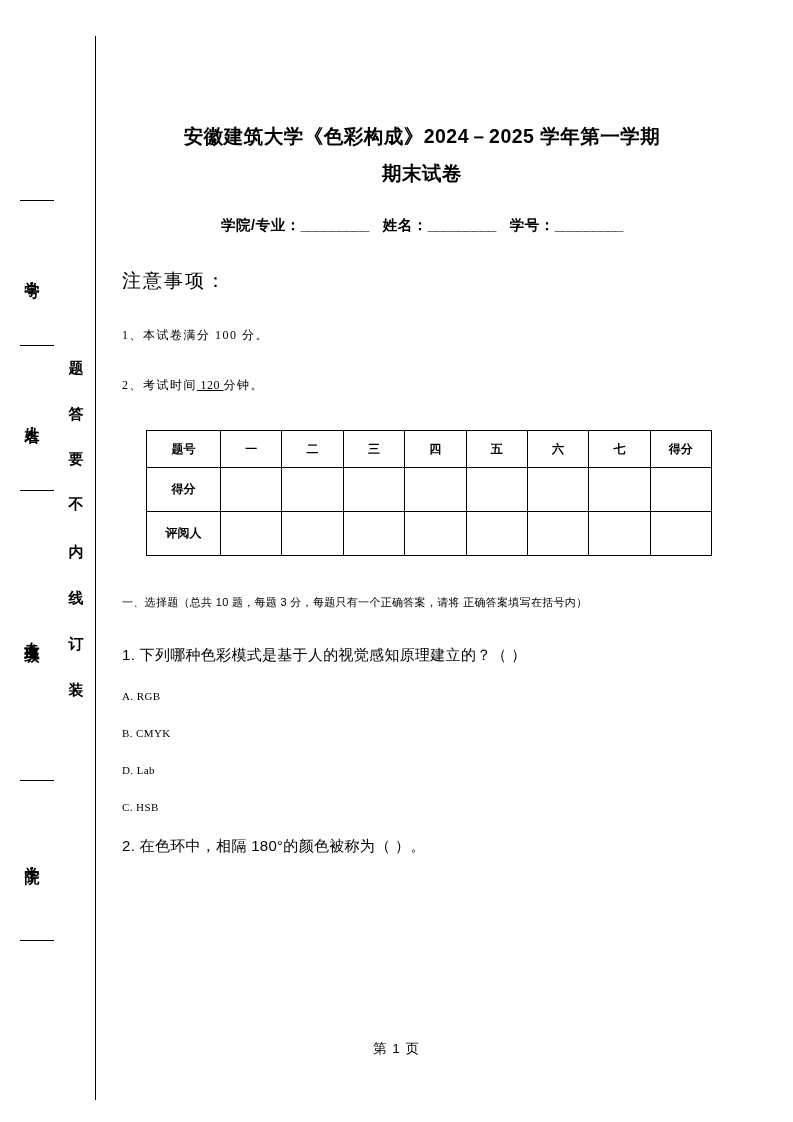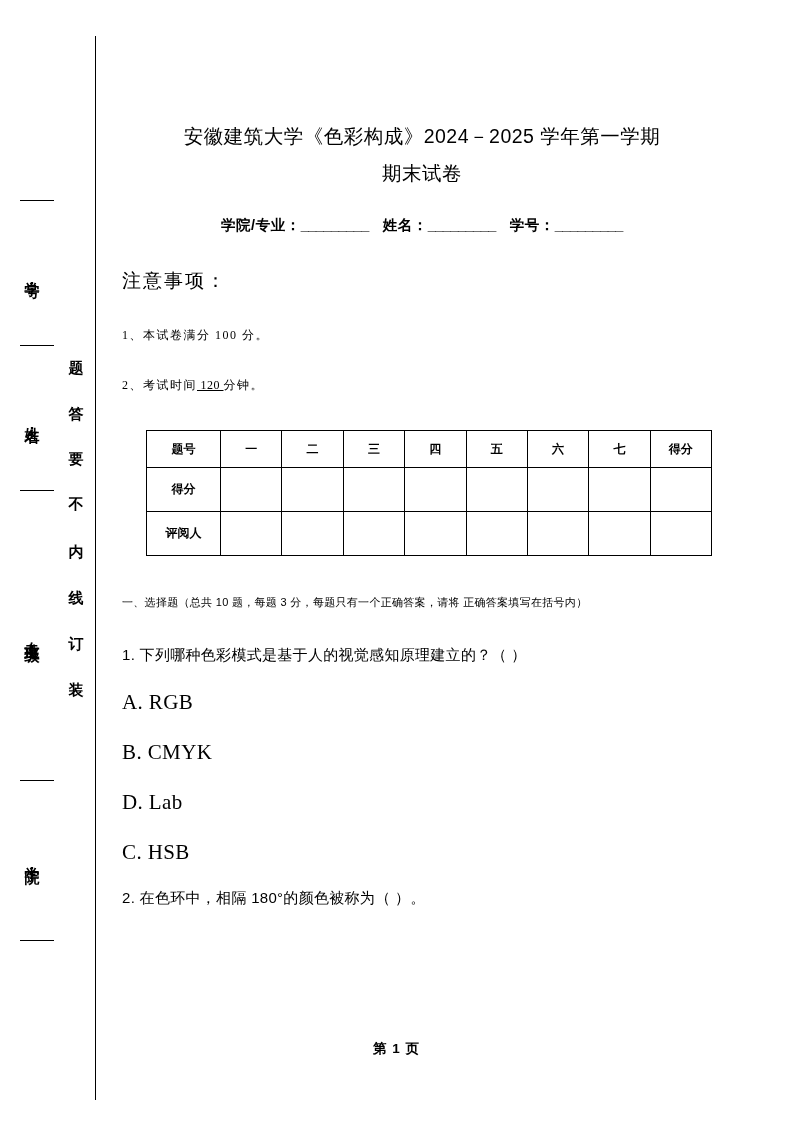--- a/index.html
+++ b/index.html
@@ -74,21 +74,21 @@
     position: absolute;
     left: 122px;
     top: 0;
     width: 600px;
   }
 
   .title {
     margin: 0;
     padding-top: 118px;
     font-family: "Liberation Sans", "DejaVu Sans", sans-serif;
-    font-weight: normal;
+    font-weight: bold;
     font-size: 19.5px;
     line-height: 37px;
     text-align: center;
     letter-spacing: 0.5px;
   }
   .title .line2 { display: block; }
 
   .idline {
     margin: 0;
     padding-top: 24px;
@@ -154,32 +154,32 @@
   .q-stem {
     margin: 0;
     padding-top: 24px;
     font-family: "Liberation Sans", "DejaVu Sans", sans-serif;
     font-size: 15px;
     letter-spacing: 0.3px;
   }
   .q-opt {
     margin: 0;
     padding-top: 25px;
-    font-size: 21px;
+    font-size: 11px;
     letter-spacing: 0.4px;
   }
 
   .footer {
     position: absolute;
     left: 0;
     top: 1040px;
     width: 793px;
     text-align: center;
     font-family: "Liberation Sans", "DejaVu Sans", sans-serif;
-    font-weight: bold;
+    font-weight: normal;
     font-size: 13.5px;
     letter-spacing: 1px;
   }
 </style>
 </head>
 <body>
 
 <div class="page">
 
   <div class="sidebar">

